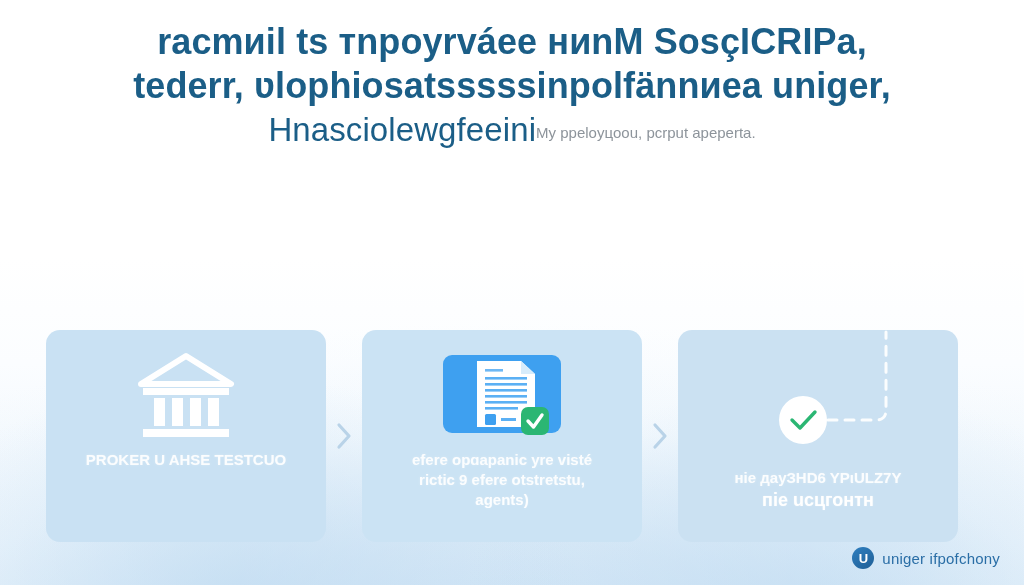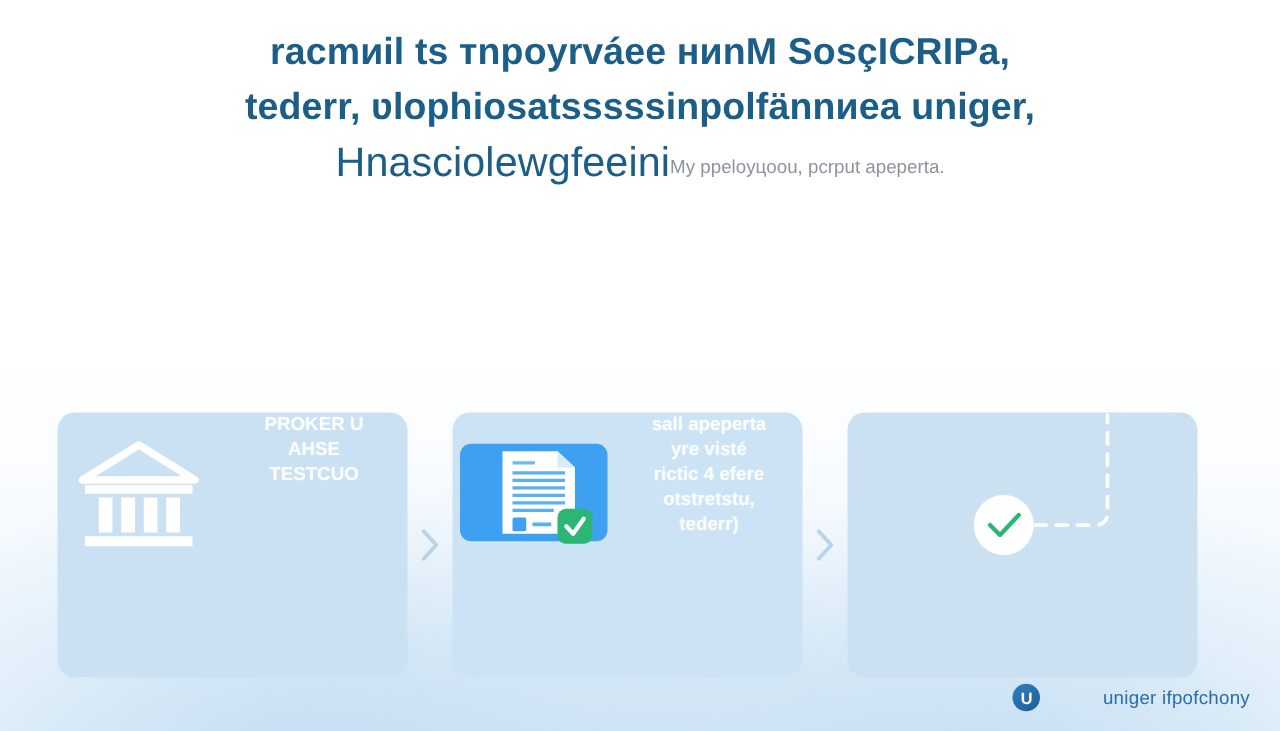--- a/index.html
+++ b/index.html
@@ -53,21 +53,21 @@
   .headline {
     position: absolute;
     left: 0;
     right: 0;
     top: 20px;
     text-align: center;
     z-index: 3;
   }
   .headline-line {
     display: block;
-    font-size: 30px;
+    font-size: 36px;
     line-height: 44px;
     font-weight: bold;
     color: #1b5e87;
     letter-spacing: 0.1px;
     white-space: nowrap;
   }
   .headline-line-3 {
     display: block;
     line-height: 44px;
     white-space: nowrap;
@@ -99,22 +99,22 @@
     z-index: 3;
   }
 
   .card {
     position: relative;
     width: 280px;
     height: 212px;
     border-radius: 14px;
     background: #c9e1f3;
     display: flex;
-    flex-direction: row;
-    align-items: flex-start;
+    flex-direction: column;
+    align-items: flex-end;
     justify-content: flex-start;
     overflow: hidden;
   }
   .card-2 { background: #cbe3f4; }
   .card-3 { background: #cbe1f2; }
 
   .card-icon {
     height: 120px;
     width: 100%;
     display: flex;
@@ -193,21 +193,20 @@
     justify-content: center;
     color: #ffffff;
     font-size: 13px;
     font-weight: bold;
     line-height: 1;
   }
   .brand-text {
     font-size: 15px;
     color: #2a6ea6;
     letter-spacing: 0.2px;
-    margin-left: 42px;
   }
 </style>
 </head>
 <body>
 
 <div id="slide">
 
   <div class="headline">
     <span class="headline-line">racmиil ts тnpoyrváee ниnM SosçICRIPa,</span>
     <span class="headline-line">tederr, ʋlophiosatsssssinpolfännиea uniger,</span>
@@ -263,43 +262,45 @@
           <rect x="48" y="60" width="33" height="2.6" fill="#5bb0f4"></rect>
 
           <rect x="48" y="67" width="11" height="11" rx="1.5" fill="#3ea0f0"></rect>
           <rect x="64" y="71" width="15" height="3" fill="#5bb0f4"></rect>
 
           <rect x="84" y="60" width="28" height="28" rx="7" fill="#2bb673"></rect>
           <path d="M91 74 L96.5 80 L105 68" fill="none" stroke="#ffffff" stroke-width="3.4" stroke-linecap="round" stroke-linejoin="round"></path>
         </svg>
       </div>
       <div class="card-caption">
-        <span class="cap-line">sall aрeperta yre visté</span>
-        <span class="cap-line">rictic 4 efere otstretstu,</span>
-        <span class="cap-line">tederr)</span>
+        <span class="cap-line">efere opɑapanic yre visté</span>
+        <span class="cap-line">rictic 9 efere otstretstu,</span>
+        <span class="cap-line">agents)</span>
       </div>
     </div>
 
     <div class="chevron">
       <svg width="18" height="30" viewBox="0 0 18 30" aria-hidden="true">
         <path d="M4 4 L14 15 L4 26" fill="none" stroke="#b9d3e8" stroke-width="3.2" stroke-linecap="round" stroke-linejoin="round"></path>
       </svg>
     </div>
 
     <div class="card card-3">
       <div class="check-wrap">
         <svg width="280" height="138" viewBox="0 0 280 138" aria-hidden="true">
 
           <path d="M150 90 H198 Q208 90 208 80 V2" fill="none" stroke="#ffffff" stroke-width="3" stroke-dasharray="9 8" stroke-linecap="round" opacity="0.92"></path>
 
           <circle cx="125" cy="90" r="24" fill="#ffffff"></circle>
           <path d="M114 90 L122 98 L137 82" fill="none" stroke="#2bb673" stroke-width="3.4" stroke-linecap="round" stroke-linejoin="round"></path>
         </svg>
       </div>
       <div class="card-caption">
+        <span class="cap-line">ніе дaуЗHD6 YPιULZ7Y</span>
+        <span class="cap-line big">піе ucцгонтн</span>
       </div>
     </div>
 
   </div>
 
   <div class="brand">
     <div class="brand-logo">
       <span>U</span>
     </div>
     <span class="brand-text">uniger ifpofchony</span>

